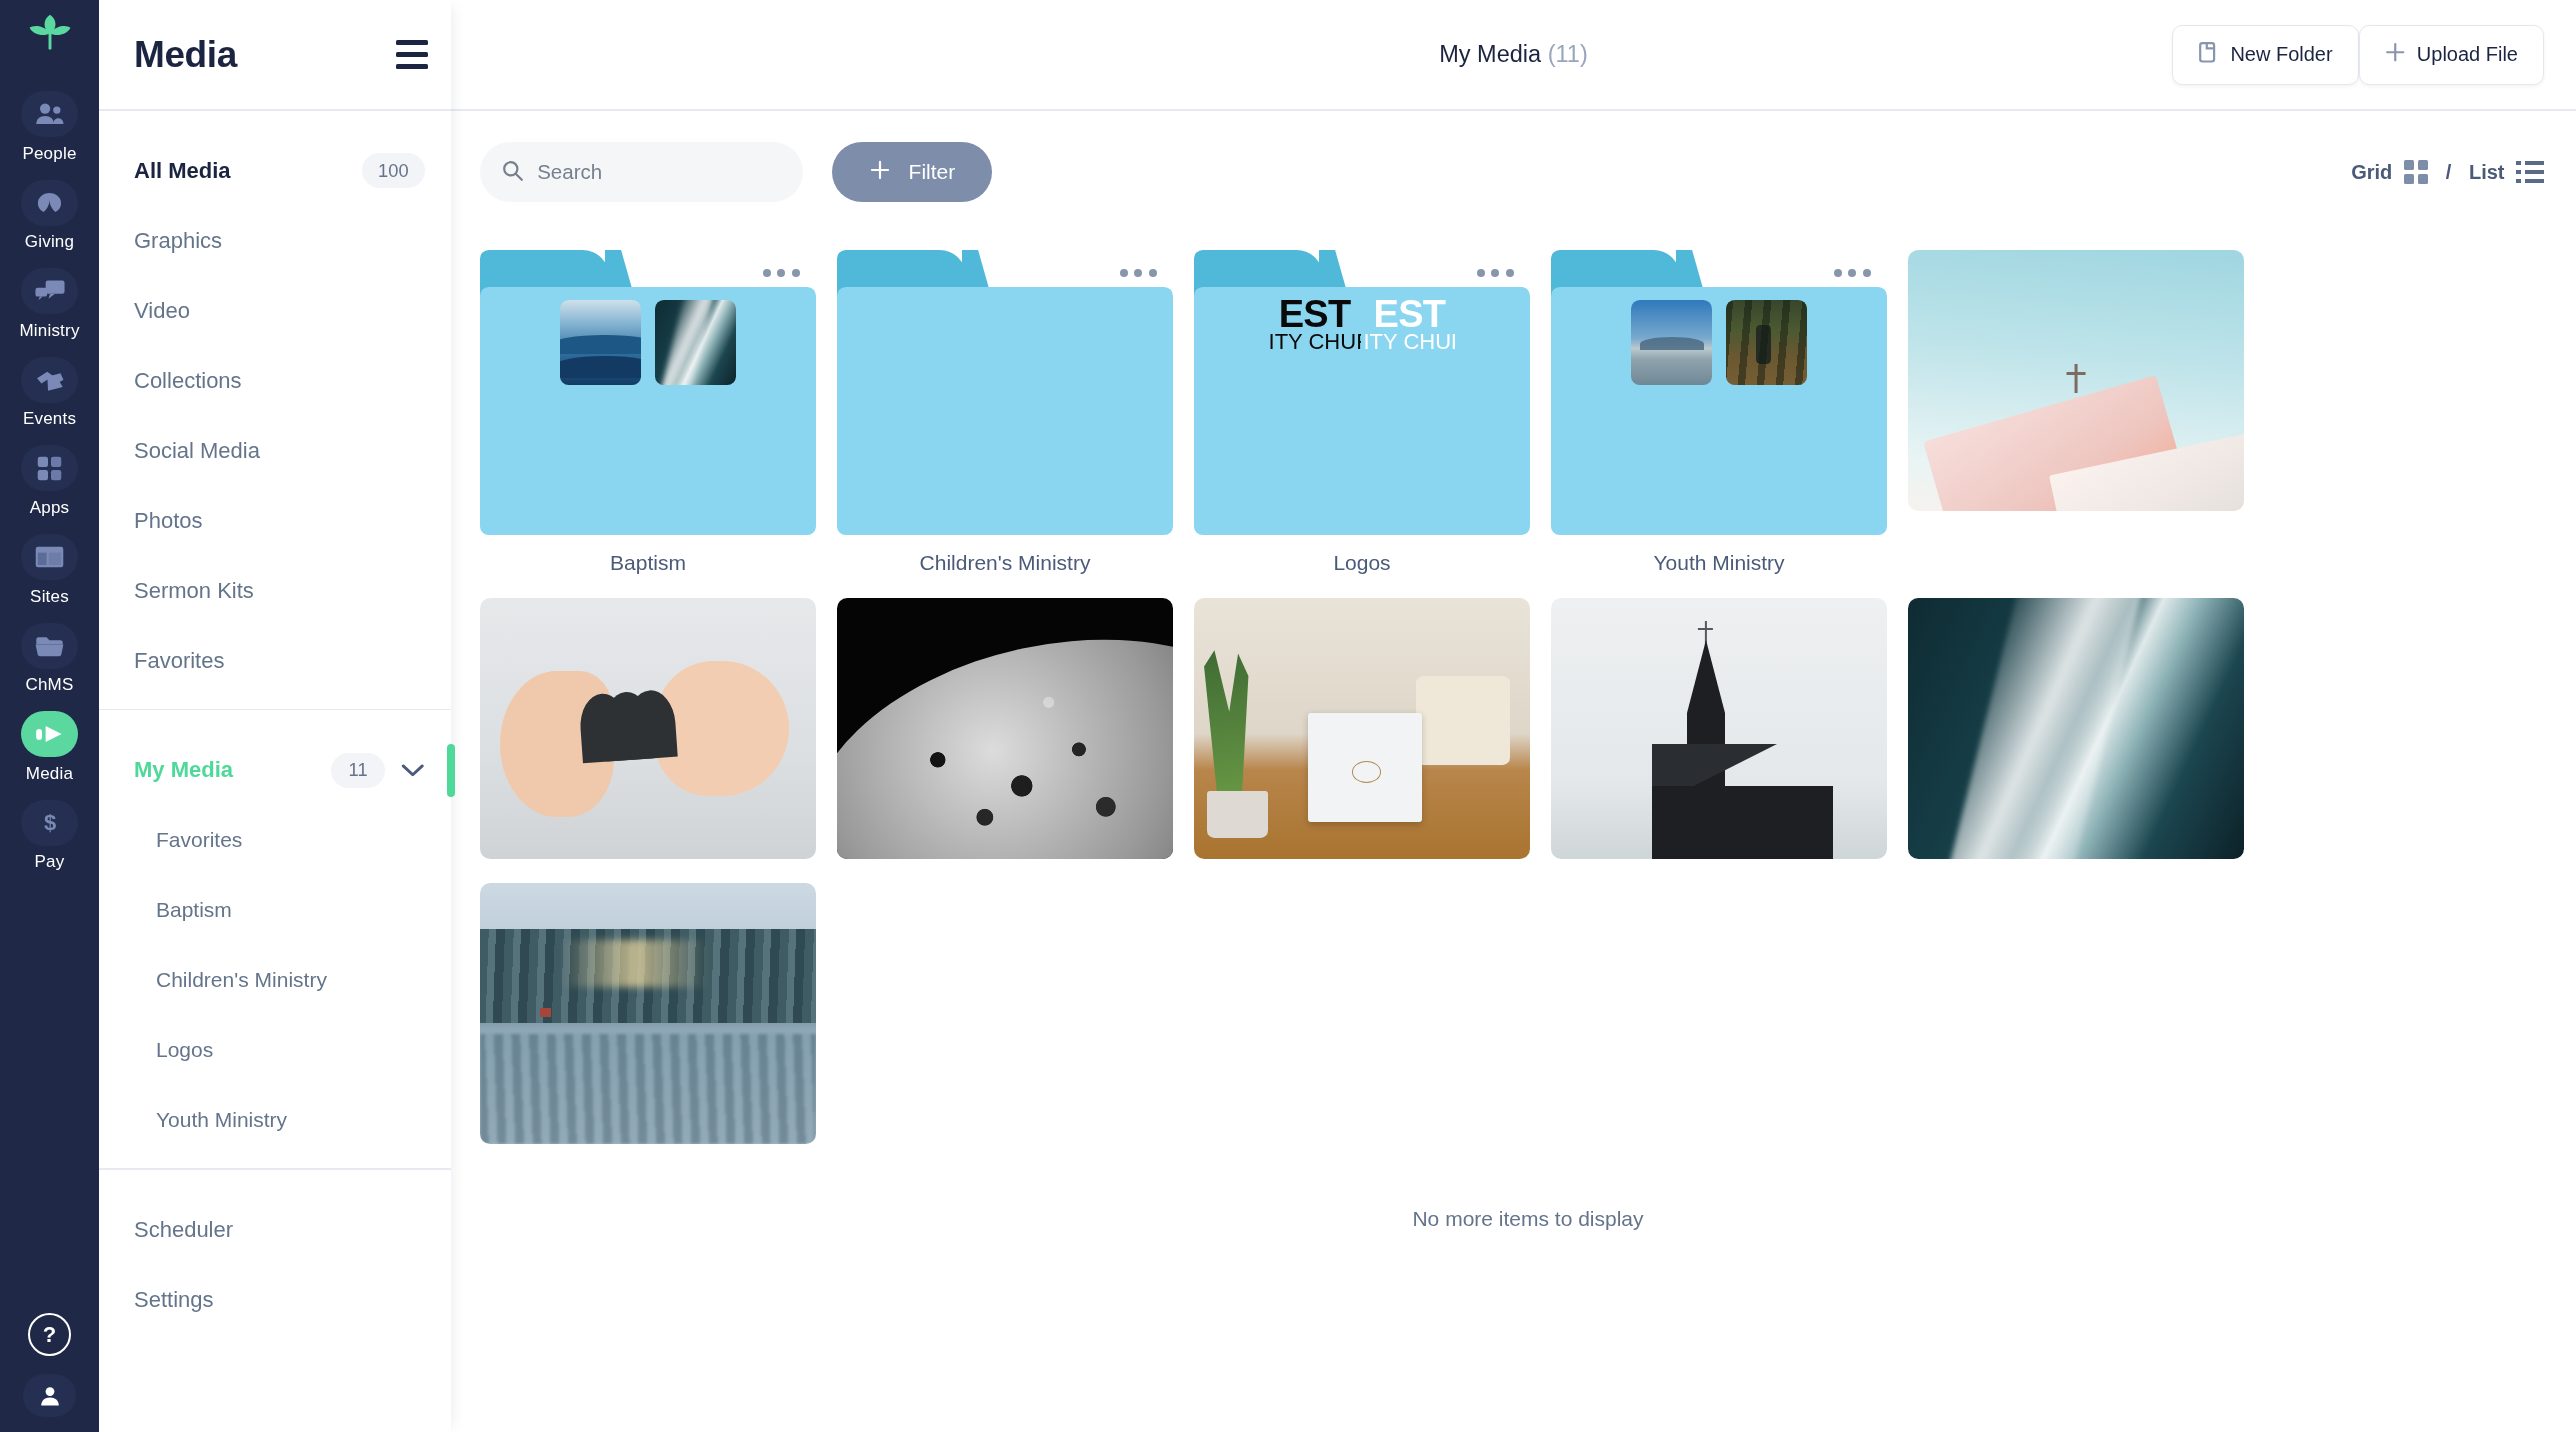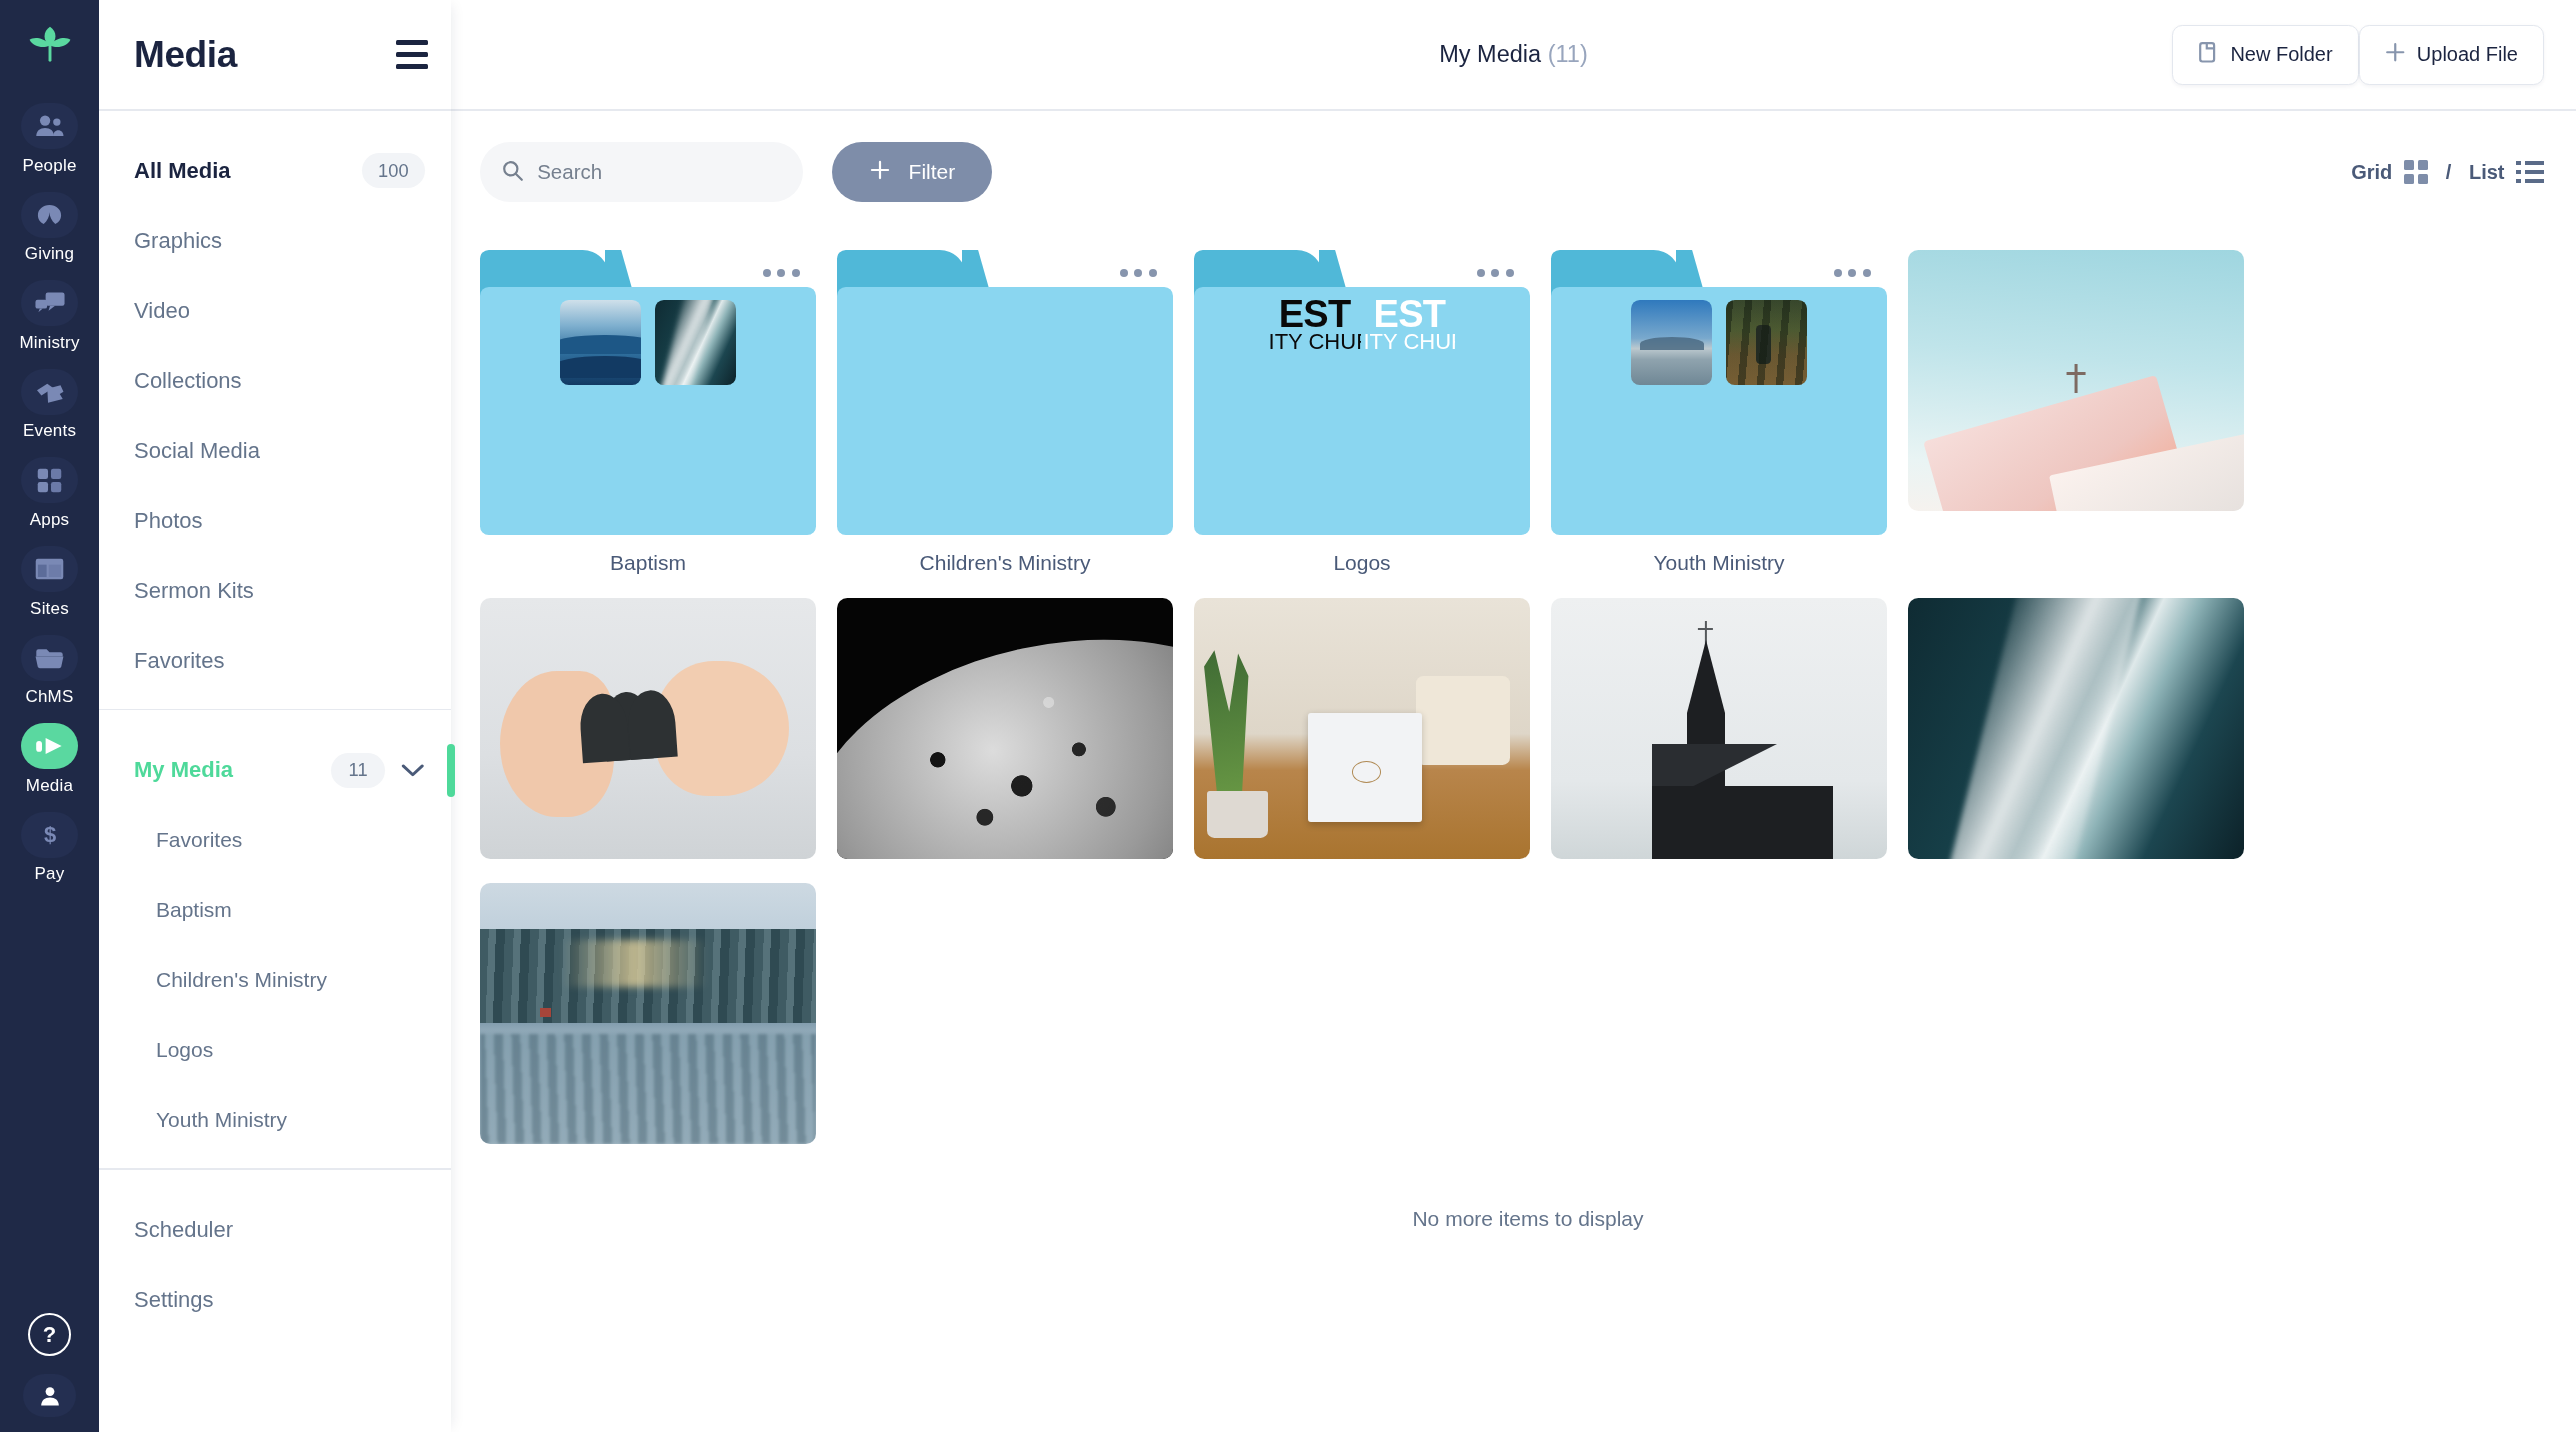--- a/index.html
+++ b/index.html
@@ -9,21 +9,21 @@
     background: #ffffff;
     overflow: hidden;
   }
   .app { display: flex; width: 2576px; height: 1433px; }
 
   
   .rail {
     width: 99px; flex: 0 0 99px; height: 1433px;
     background: #1f2947;
     display: flex; flex-direction: column; align-items: center;
-    padding-top: 12px;
+    padding-top: 0;
     position: relative;
   }
   .rail-logo { width: 59px; height: 59px; display:flex; align-items:center; justify-content:center; margin-bottom: 32px; }
   .rail-item {
     width: 99px; display: flex; flex-direction: column;
     align-items: center; margin-bottom: 16px; cursor: pointer;
   }
   .rail-pill {
     width: 57px; height: 46px; border-radius: 26.4px;
     background: #242f51;

